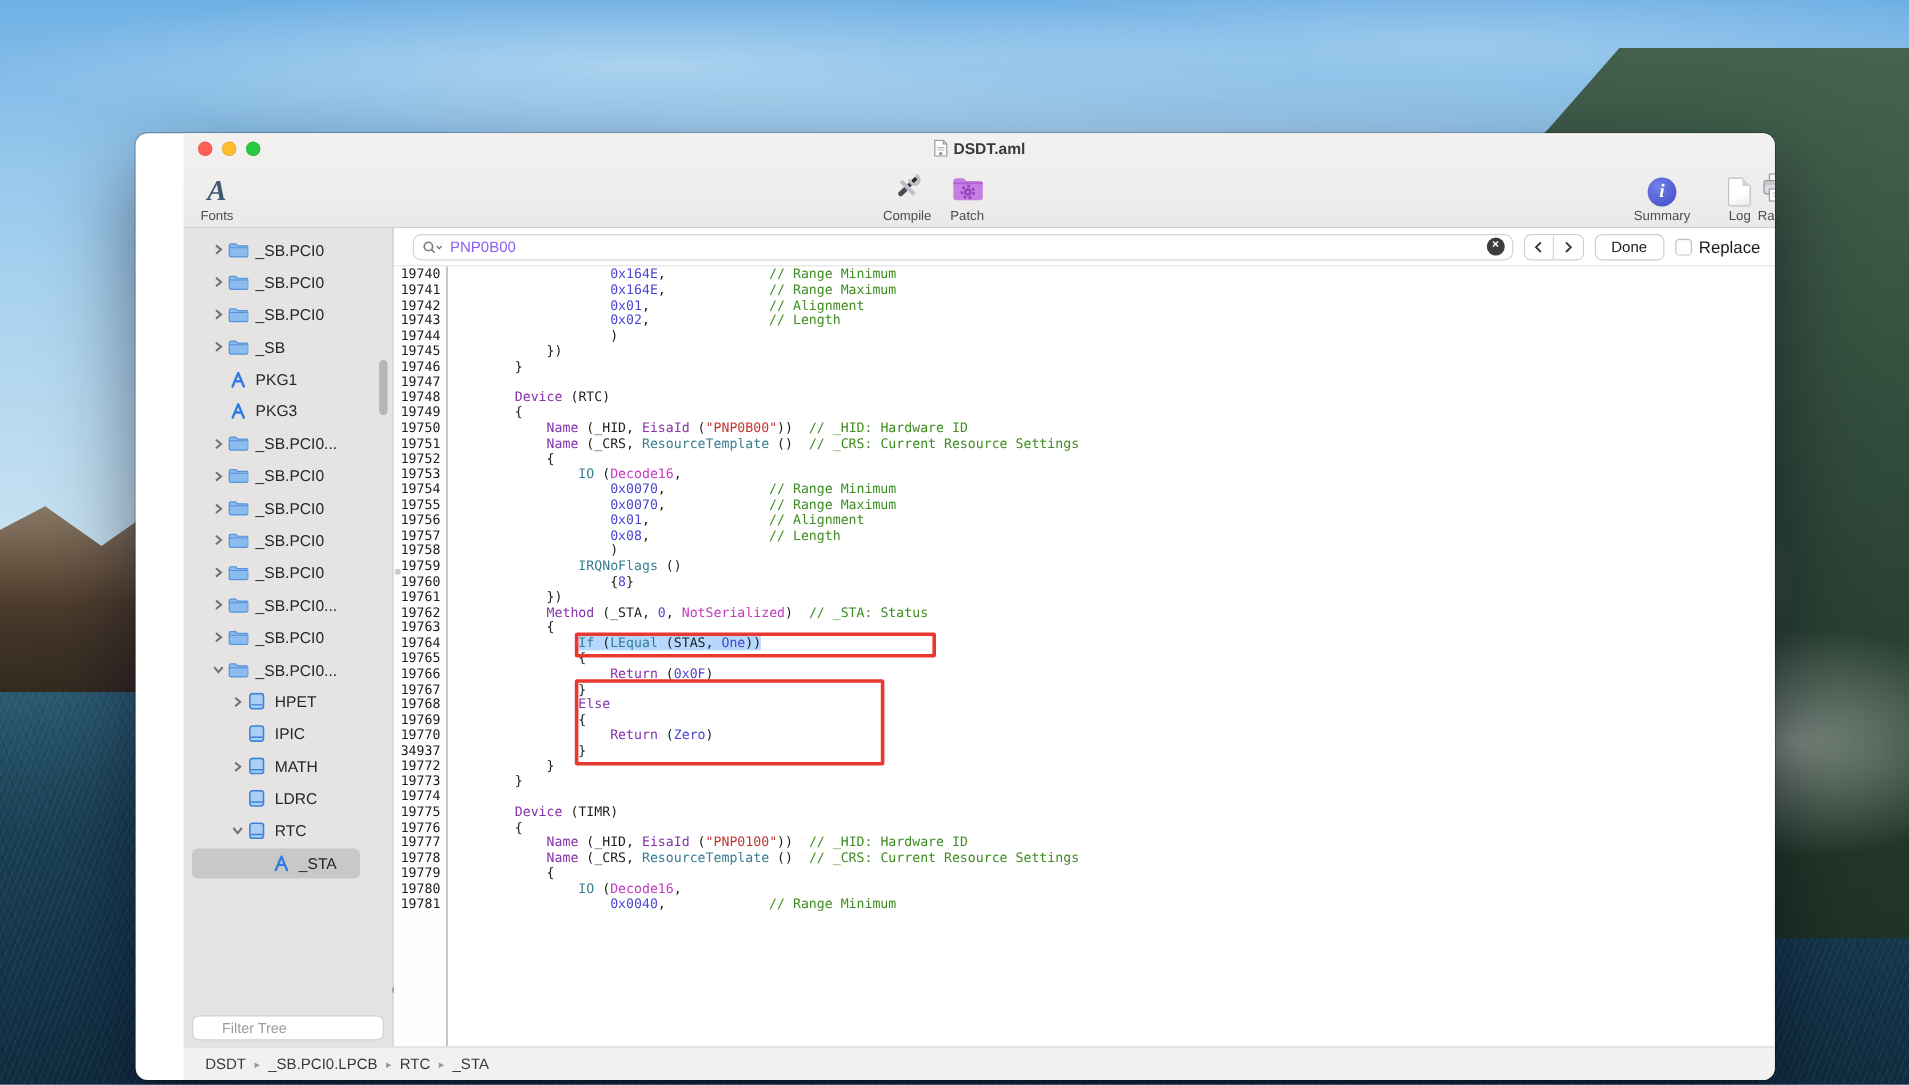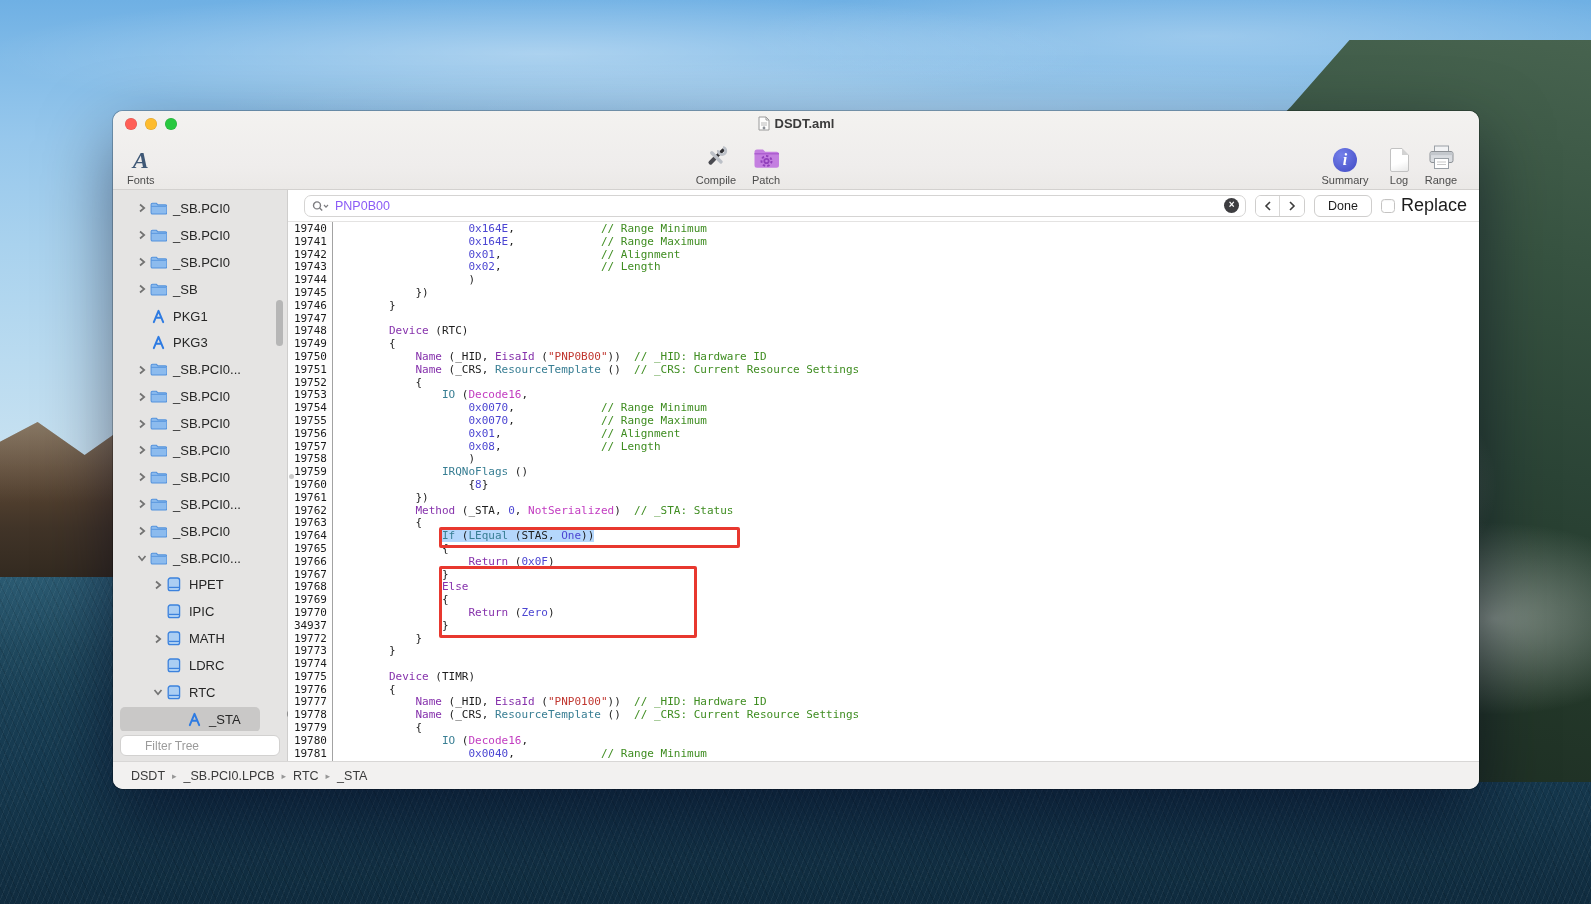--- a/index.html
+++ b/index.html
@@ -26,43 +26,43 @@
     background:linear-gradient(180deg,rgba(195,210,220,.25),transparent 55%); }
   .mnt-right { position:absolute; right:0; top:40px; width:345px; height:742px;
     background:
       radial-gradient(62% 22% at 28% 60%,rgba(226,229,227,.55),rgba(226,229,227,0) 72%),
       radial-gradient(72% 18% at 72% 78%,rgba(212,218,214,.50),transparent 72%),
       radial-gradient(50% 14% at 18% 38%,rgba(205,214,213,.30),transparent 70%),
       linear-gradient(190deg,#47634f 0%,#375341 28%,#2b4436 55%,#233729 82%,#1e2f24 100%);
     clip-path:polygon(30% 0,100% 0,100% 100%,0 100%,0 15%,13% 9%); }
 
   
-  .window { position:absolute; left:113px; top:111px; width:1366px; height:678px;
+  .window { position:absolute; left:113px; top:111px; width:1366px; height:789px;
     background:#fff; border-radius:10px; overflow:hidden;
-    box-shadow:0 0 0 1px rgba(0,0,0,.22), 0 28px 70px rgba(0,0,25,.5); display:flex; flex-direction:column; }
+    box-shadow:0 0 0 1px rgba(0,0,0,.22), 0 28px 70px rgba(0,0,25,.5); display:flex; flex-direction:column;padding-left:40px; }
 
   .header { height:79px; flex:0 0 79px; background:linear-gradient(180deg,#f3f2f0 0%,#efedec 70%,#ebe9e7 100%);
     border-bottom:1px solid #d3d1cf; position:relative; }
   .traffic { position:absolute; left:12px; top:7px; display:flex; gap:8px; }
   .traffic span { width:12px; height:12px; border-radius:50%; }
   .tl-red   { background:#ff5f57; box-shadow:inset 0 0 0 .5px rgba(0,0,0,.15); }
   .tl-yellow{ background:#febc2e; box-shadow:inset 0 0 0 .5px rgba(0,0,0,.15); }
   .tl-green { background:#28c840; box-shadow:inset 0 0 0 .5px rgba(0,0,0,.15); }
   .title-wrap { position:absolute; top:5px; left:0; right:0; display:flex; justify-content:center; align-items:center; gap:5px;
     font-size:13px; font-weight:bold; color:#3b3b3b; }
   .tb-item { display:flex; flex-direction:column; align-items:center; justify-content:flex-end; gap:2px;
     font-size:11px; color:#4c4c4c; height:47px; }
   .tb-left { position:absolute; left:14px; top:28px; }
   .fonts-glyph { font-family:"Liberation Serif",serif; font-style:italic; font-weight:bold; font-size:24px; line-height:24px; color:#3f5876; }
   .tb-center { position:absolute; left:575px; top:28px; display:flex; }
   .tb-center .tb-item:nth-child(1){ width:56px; }
   .tb-center .tb-item:nth-child(2){ width:44px; }
   .tb-right { position:absolute; left:1198px; top:28px; display:flex; }
   .tb-right .tb-item:nth-child(1){ width:68px; }
-  .tb-right .tb-item:nth-child(2){ width:40px; }
+  .tb-right .tb-item:nth-child(2){ width:40px;align-items:flex-end; }
   .tb-right .tb-item:nth-child(3){ width:44px; }
   .summary-badge { width:24px; height:24px; border-radius:50%; background:radial-gradient(circle at 35% 30%,#7480ea,#4d57cd 75%);
     color:#fff; font-family:"Liberation Serif",serif; font-style:italic; font-weight:bold; font-size:16px;
     display:flex; align-items:center; justify-content:center; }
   .log-doc { width:19px; height:24px; background:linear-gradient(160deg,#ffffff 60%,#e9e9e9); border:1px solid #c2c2c2; border-radius:2px; position:relative; }
   .log-doc::after { content:""; position:absolute; right:-1px; top:-1px; border-style:solid; border-width:0 7px 7px 0; border-color:transparent #f1efee #d2d2d2 transparent; }
 
   
   .main { flex:1; display:flex; min-height:0; }
   .sidebar { width:175px; flex:0 0 175px; background:#e5e4e3; border-right:1px solid #cfcecd; display:flex; flex-direction:column; position:relative; }
@@ -82,21 +82,21 @@
   
   .editor { flex:1; display:flex; flex-direction:column; background:#fff; min-width:0; }
   .search-row { flex:0 0 32px; border-bottom:1px solid #e4e3e2; display:flex; align-items:center; padding:0 12px 0 16px; gap:9px; }
   .search-field { flex:1; height:22px; border:1px solid #d5d4d3; border-radius:7px; background:#fff; display:flex; align-items:center; padding:0 6px 0 7px; gap:6px; }
   .search-val { flex:1; font-size:12.5px; color:#8b5cf6; }
   .clear-btn { width:15px; height:15px; border-radius:50%; background:#3d3d40; color:#fff; font-size:10px; line-height:14px; text-align:center; font-weight:bold; }
   .nav-seg { display:flex; height:22px; border:1px solid #cfcecd; border-radius:6px; overflow:hidden; background:#fff; }
   .nav-seg button { width:24px; border:none; background:#fff; display:flex; align-items:center; justify-content:center; }
   .nav-seg button:first-child { border-right:1px solid #d8d7d6; }
   .done-btn { height:22px; border:1px solid #cfcecd; border-radius:6px; background:#fff; padding:0 13px; font-size:12.5px; color:#1c1c1c; font-family:Liberation Sans, sans-serif; }
-  .replace-wrap { display:flex; align-items:center; gap:6px; font-size:18px; color:#1c1c1c; }
+  .replace-wrap { display:flex; align-items:center; gap:6px; font-size:14px; color:#1c1c1c; }
   .checkbox { width:14px; height:14px; border:1px solid #c4c3c2; border-radius:3.5px; background:#fff; box-shadow:inset 0 1px 1px rgba(0,0,0,.04); }
 
   .code-pane { flex:1; display:flex; position:relative; overflow:hidden;
     font-family:"DejaVu Sans Mono","Liberation Mono",monospace; font-size:11px; line-height:12.8px; }
   .gutter { width:45px; flex:0 0 45px; border-right:1px solid #a3a3a3; background:#fdfdfd; text-align:right; padding:1px 5px 0 0; color:#1a1a1a; }
   .gutter div { height:12.8px; }
   .code { flex:1; padding:1px 0 0 3px; white-space:pre; color:#1d1d1d; }
   .code div { height:12.8px; }
   .kp { color:#8632ac; } .kt { color:#387e93; } .km { color:#c23bc0; }
   .kn { color:#4b45d2; } .ks { color:#c0362f; } .kc { color:#3f8d21; }

